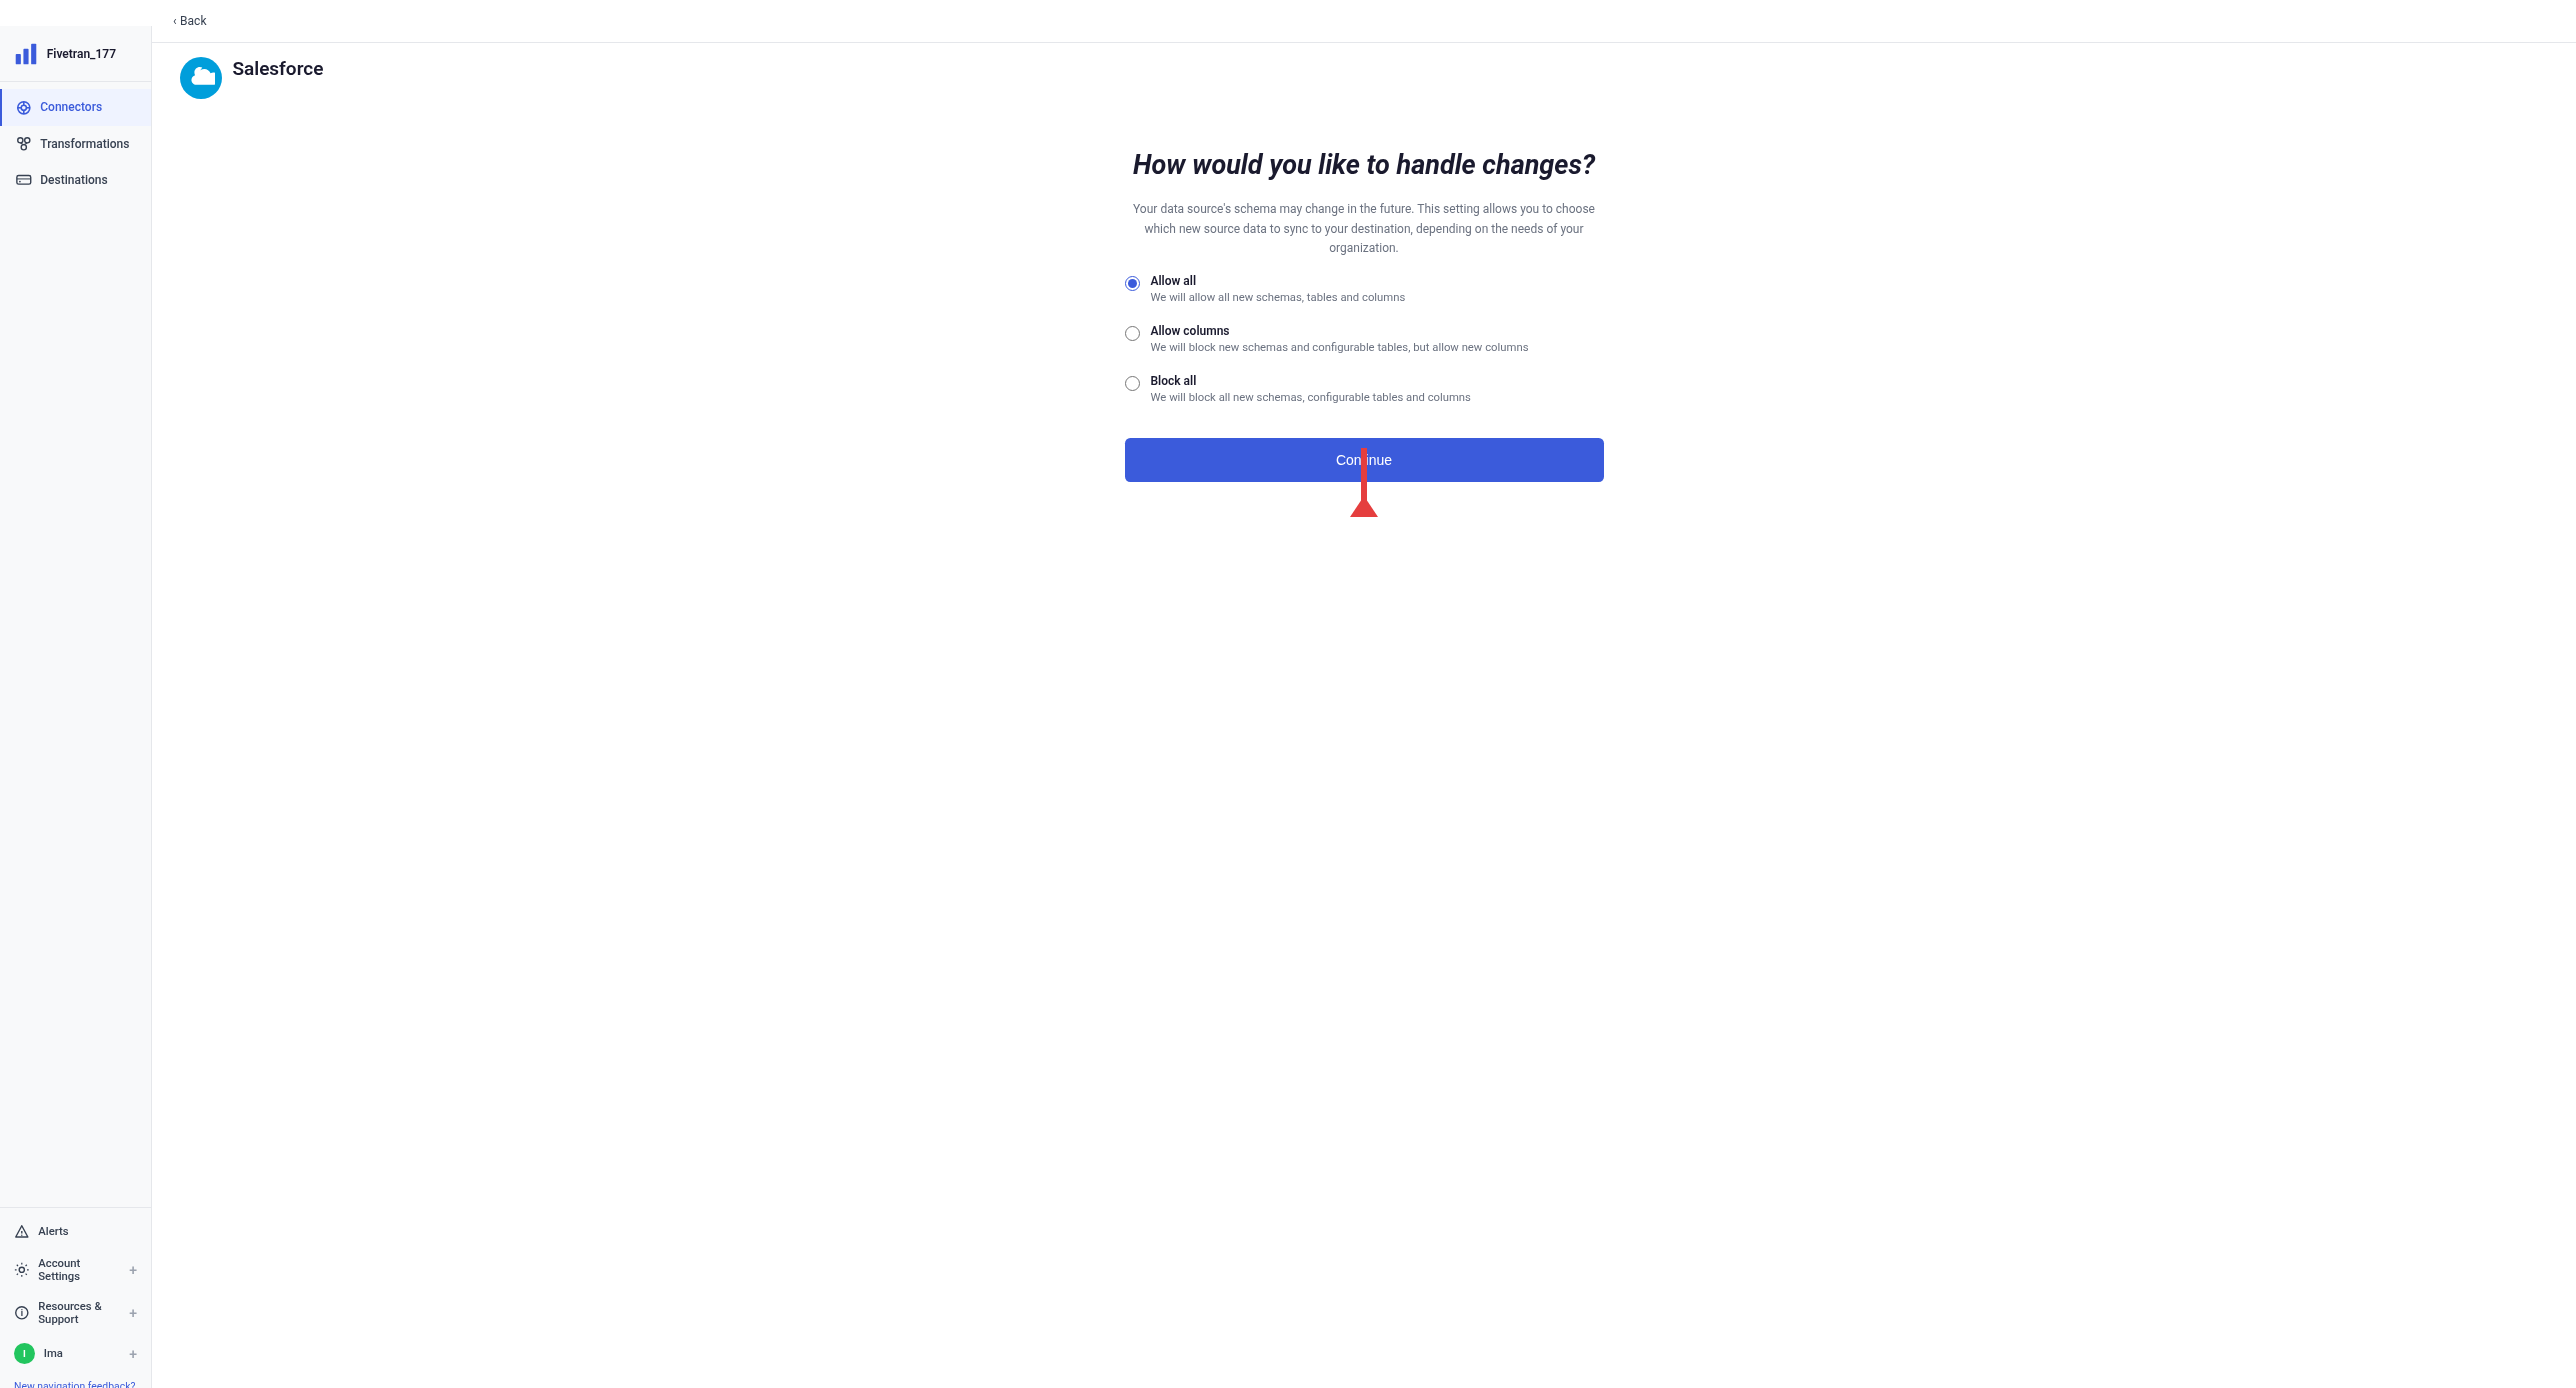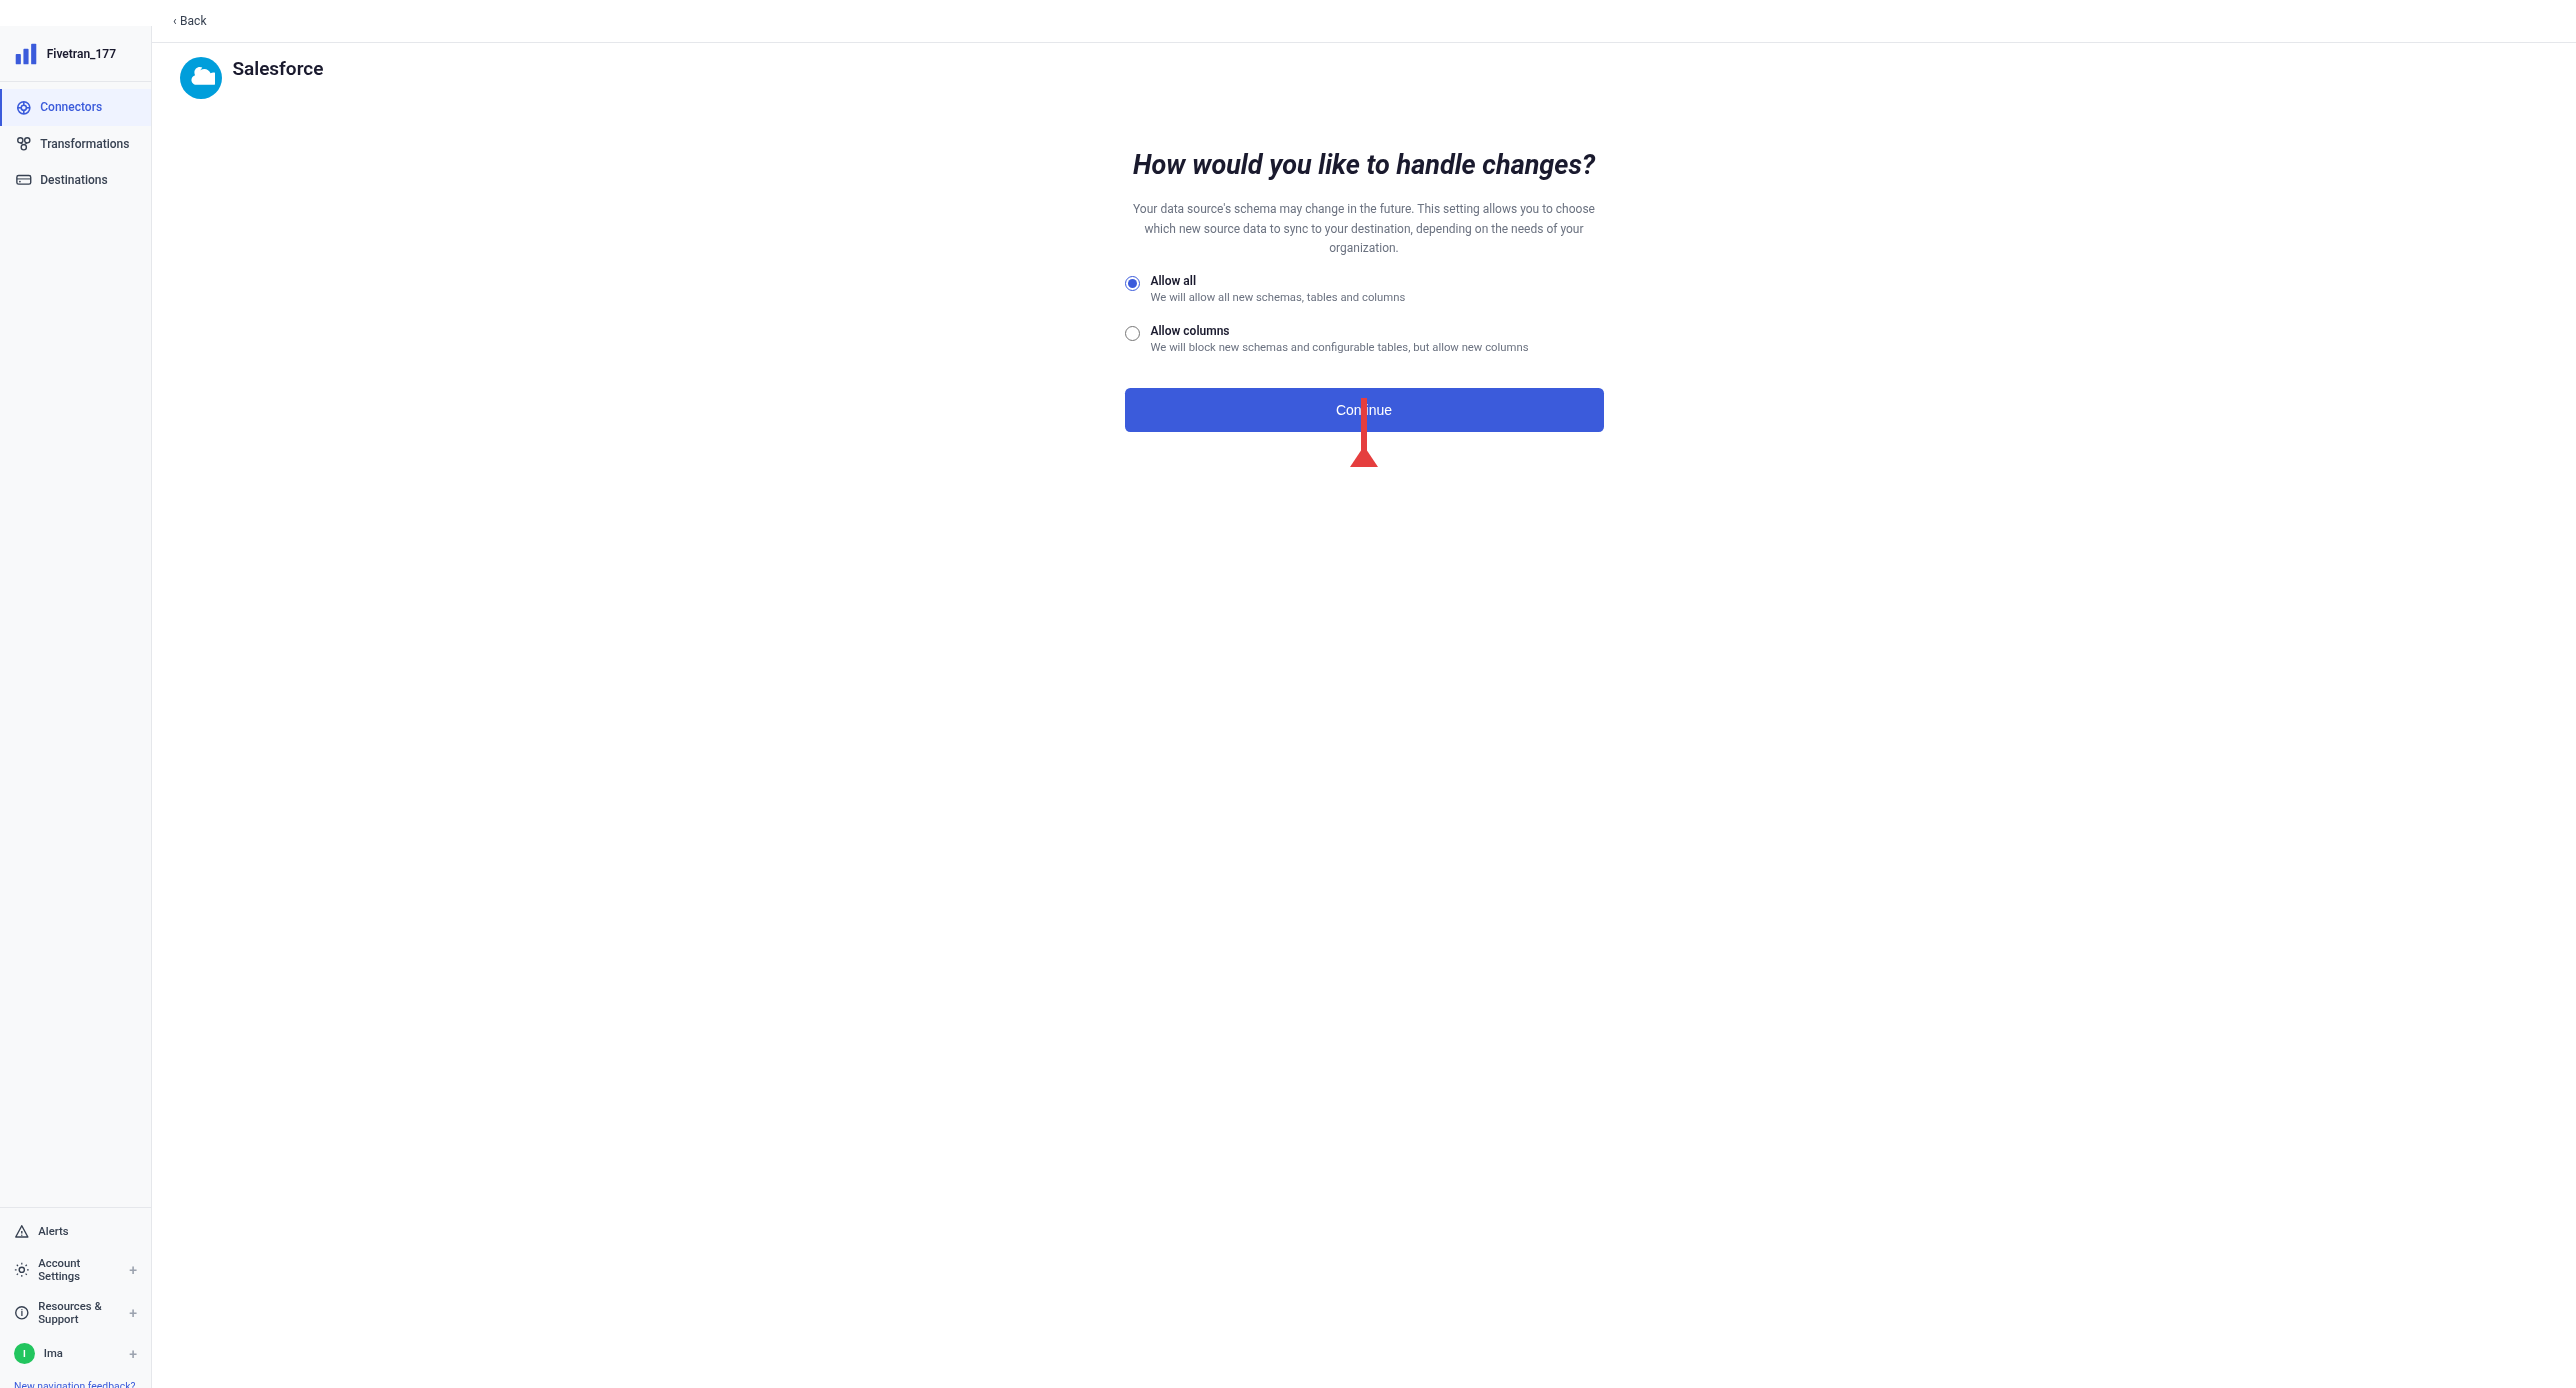--- a/index.html
+++ b/index.html
@@ -405,20 +405,27 @@
       </div>
 
       <div class="option-item">
         <input type="radio" class="option-radio" name="schema_change" style="">
         <div>
           <div class="option-label">Allow columns</div>
           <div class="option-desc">We will block new schemas and configurable tables, but allow new columns</div>
         </div>
       </div>
 
+      <div class="option-item">
+        <input type="radio" class="option-radio" name="schema_change" style="">
+        <div>
+          <div class="option-label">Block all</div>
+          <div class="option-desc">We will block all new schemas, configurable tables and columns</div>
+        </div>
+      </div>
     </div>
 
     <button class="continue-btn">Continue</button>
 
     
     <div class="arrow-container">
       <div class="red-arrow">
         <div class="red-arrow-head"></div>
         <div class="red-arrow-line"></div>
       </div>

